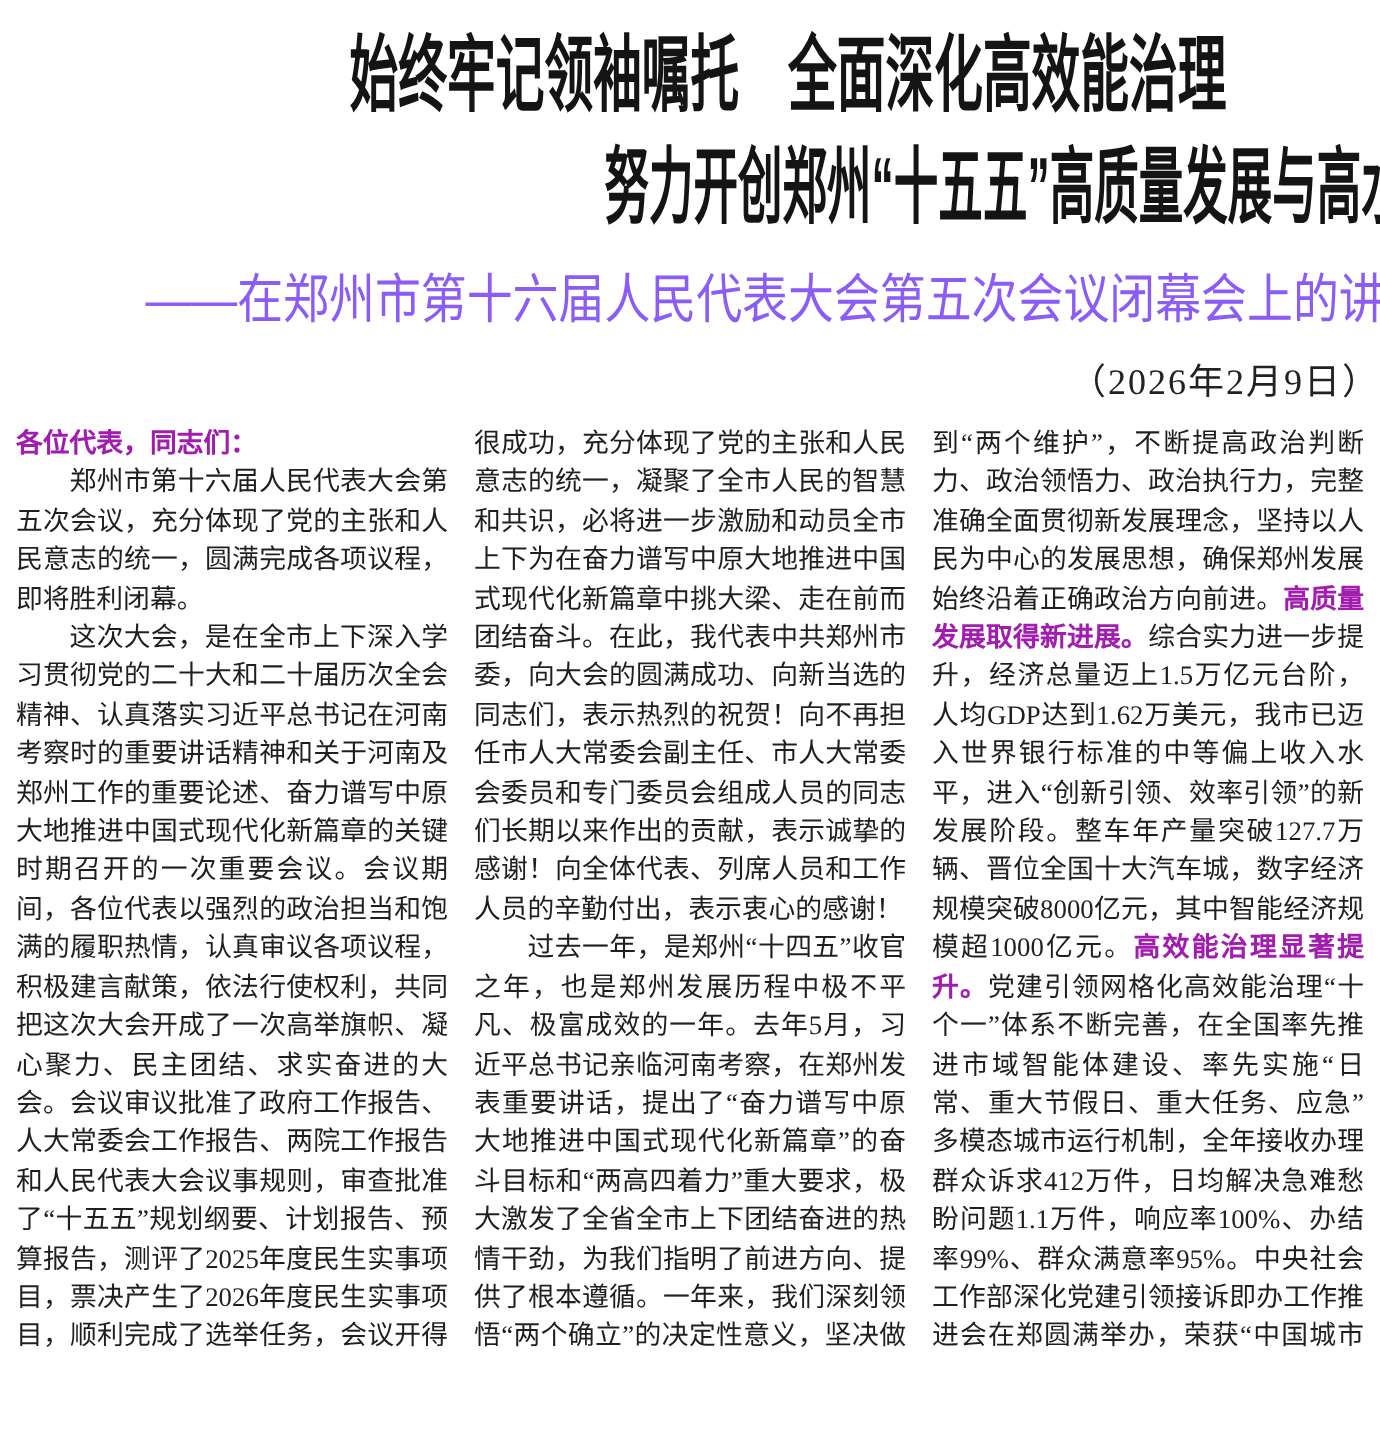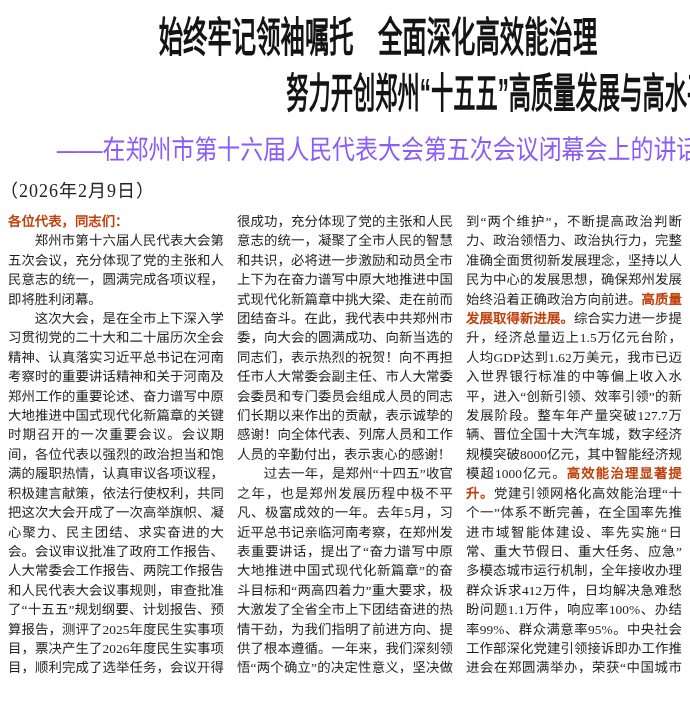--- a/index.html
+++ b/index.html
@@ -7,21 +7,21 @@
     position: relative;
     width: 690px;
     height: 716px;
     margin: 0 auto;
     background: #ffffff;
     color: #1c1c1c;
     overflow: hidden;
     font-family: "Liberation Serif", serif;
   }
   
-  .header { text-align: left; padding-top: 10px; }
+  .header { text-align: right; padding-top: 10px; margin-left: 16px; }
   .title-line {
     margin: 0;
     font-family: "Liberation Sans", sans-serif;
     font-weight: bold;
     color: #141414;
     white-space: nowrap;
   }
   .title-line .squeeze {
     display: inline-block;
     white-space: nowrap;
@@ -68,21 +68,21 @@
     text-align: justify;
     color: #1f1f1f;
   }
   .para { margin: 0; text-indent: 2em; }
   .para.salutation {
     text-indent: 0;
     font-family: "Liberation Sans", sans-serif;
     font-weight: bold;
     color: #111;
   }
-  .para .em { font-weight: bold; color: #c2410c; }
+  .para .em { font-weight: bold; color: #a21caf; }
 </style>
 </head>
 <body>
 
 <div class="page">
   <div class="header">
     <h1 class="title-line l1"><span class="squeeze">始终牢记领袖嘱托　全面深化高效能治理</span></h1>
     <h1 class="title-line l2"><span class="squeeze">努力开创郑州“十五五”高质量发展与高水平安全良性互动的新局面</span></h1>
     <h2 class="subtitle"><span class="squeeze">——在郑州市第十六届人民代表大会第五次会议闭幕会上的讲话</span></h2>
     <div class="dateline">（2026年2月9日）</div>

